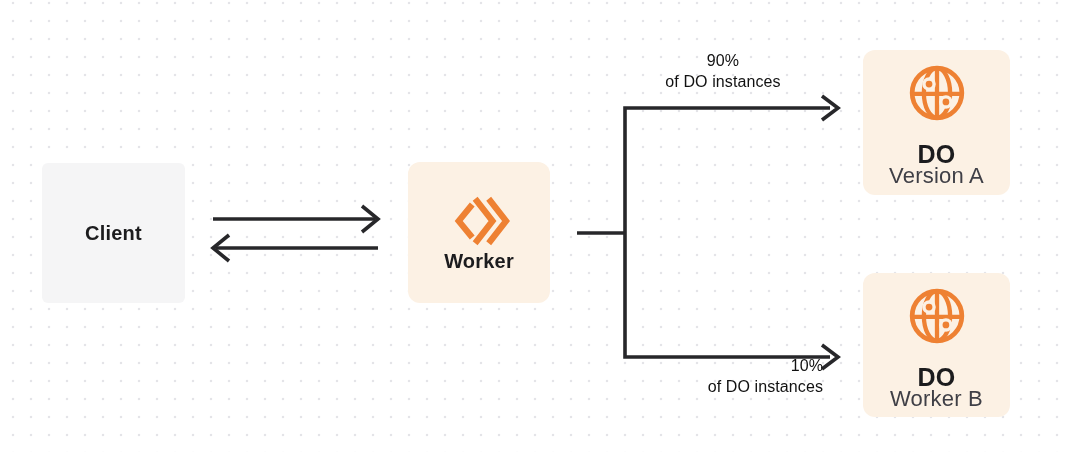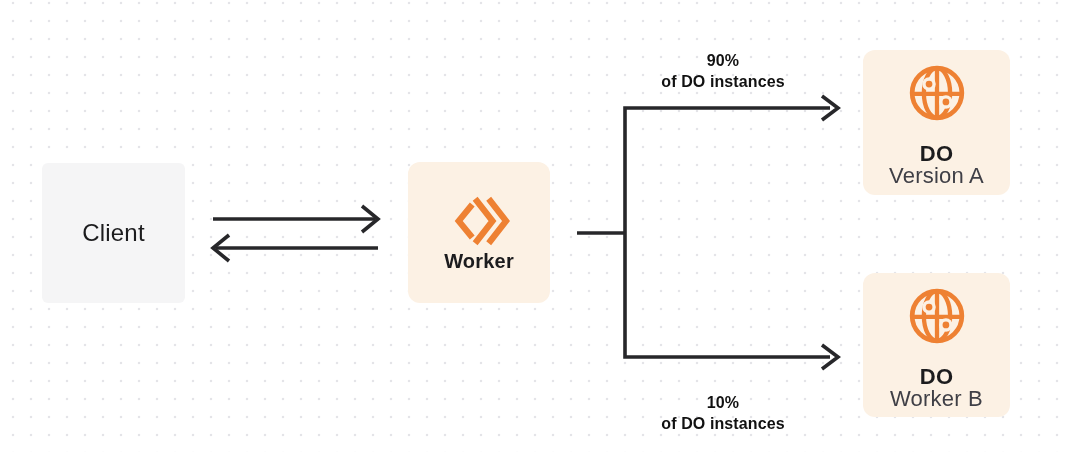--- a/index.html
+++ b/index.html
@@ -47,64 +47,64 @@
     align-items: center;
     justify-content: center;
   }
 
   .node-client {
     left: 42px; top: 163px;
     width: 143px; height: 140px;
     background: var(--node-gray);
     border-radius: 6px;
   }
-  .node-client .node-title { font-size: 24px; font-weight: normal; color: var(--text-dark); letter-spacing: 0.2px; }
+  .node-client .node-title { font-size: 20px; font-weight: bold; color: var(--text-dark); letter-spacing: 0.2px; }
 
   .node-worker {
     left: 408px; top: 162px;
     width: 142px; height: 141px;
     background: var(--node-cream);
     border-radius: 12px;
   }
   .node-worker .node-title { font-size: 20px; font-weight: bold; color: var(--text-dark); letter-spacing: 0.2px; }
 
   .node-do {
     left: 863px;
     width: 147px; height: 145px;
     background: var(--node-cream);
     border-radius: 12px;
     padding-top: 4px;
   }
   .node-do-a { top: 50px; }
   .node-do-b { top: 273px; height: 144px; }
   .do-icon-wrap { margin-bottom: 20px; line-height: 0; }
-  .node-do .node-title { font-size: 22px; font-weight: bold; color: var(--text-dark); line-height: 22px; letter-spacing: 0.3px; }
+  .node-do .node-title { font-size: 25px; font-weight: bold; color: var(--text-dark); line-height: 22px; letter-spacing: 0.3px; }
   .node-do .node-subtitle { font-size: 22px; font-weight: normal; color: var(--text-sub); line-height: 21px; letter-spacing: 0.2px; }
 
   .icon-wrap { line-height: 0; }
 
   .worker-glyph { stroke: var(--accent-orange); fill: none; stroke-width: 6.4; stroke-linejoin: miter; stroke-linecap: butt; }
 
   .globe-stroke { stroke: var(--accent-orange); fill: none; }
   .globe-halo { fill: var(--node-cream); }
   .globe-dot { fill: var(--accent-orange); }
 
   .edge-label {
     position: absolute;
     width: 200px;
     left: 623px;
     text-align: center;
     color: #111111;
     font-size: 16px;
-    font-weight: bold;
+    font-weight: normal;
     line-height: 21px;
     letter-spacing: 0.1px;
   }
   .edge-label-top { top: 50px; }
-  .edge-label-bottom { top: 392px; }
+  .edge-label-bottom { top: 355px; text-align: right; }
 </style>
 </head>
 <body>
 
 <div class="canvas">
 
   <svg class="connectors" viewBox="0 0 1072 452" aria-hidden="true">
 
     <g>
       <path class="conn" d="M213 219 H375"></path>

